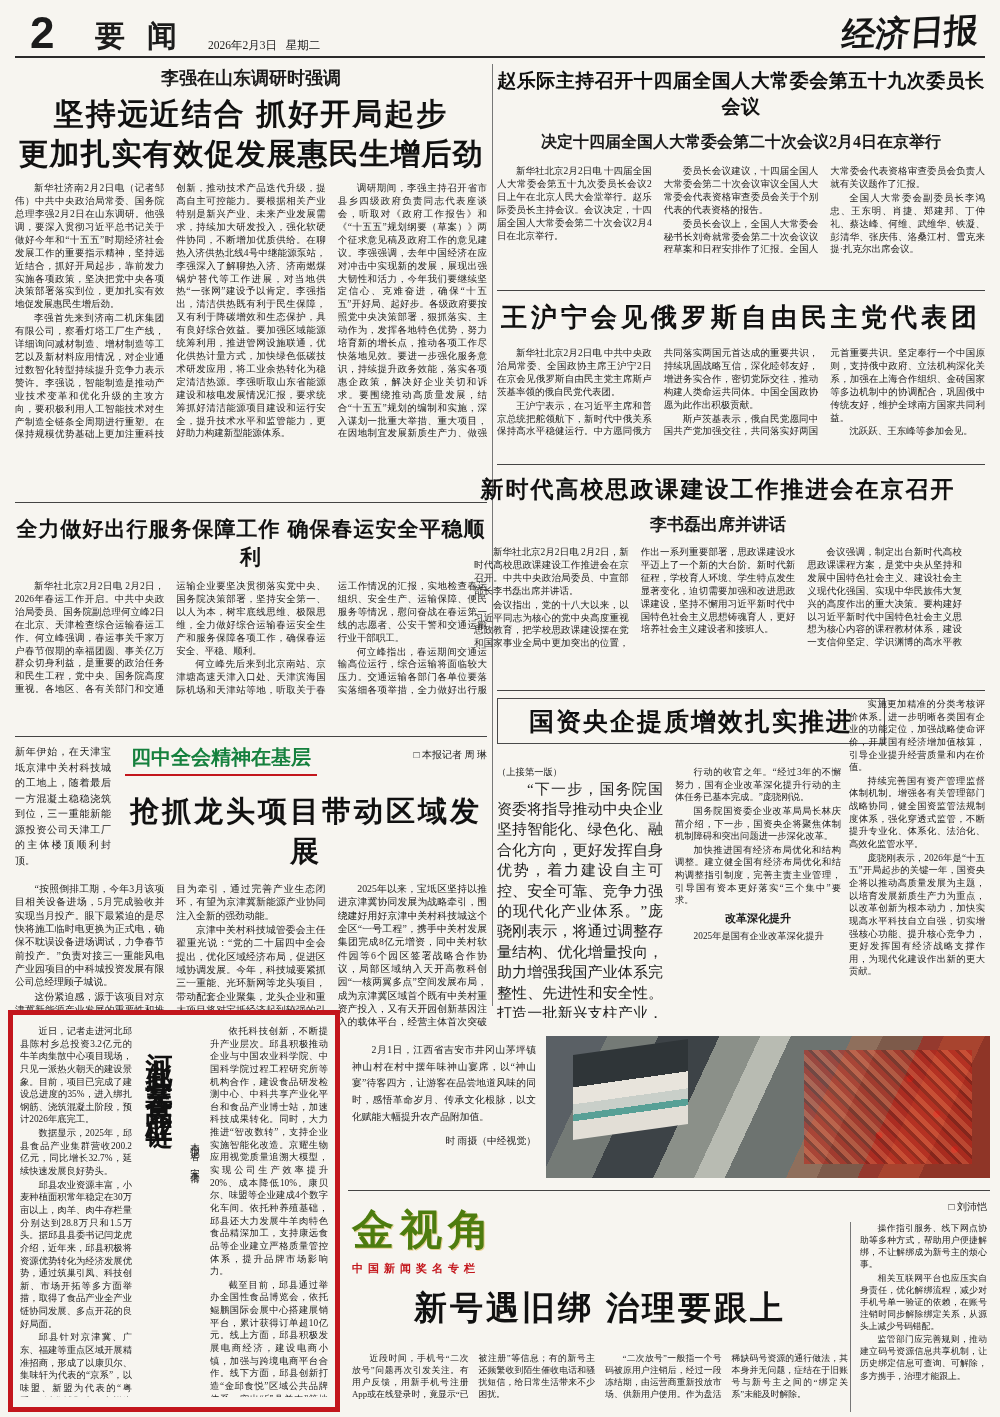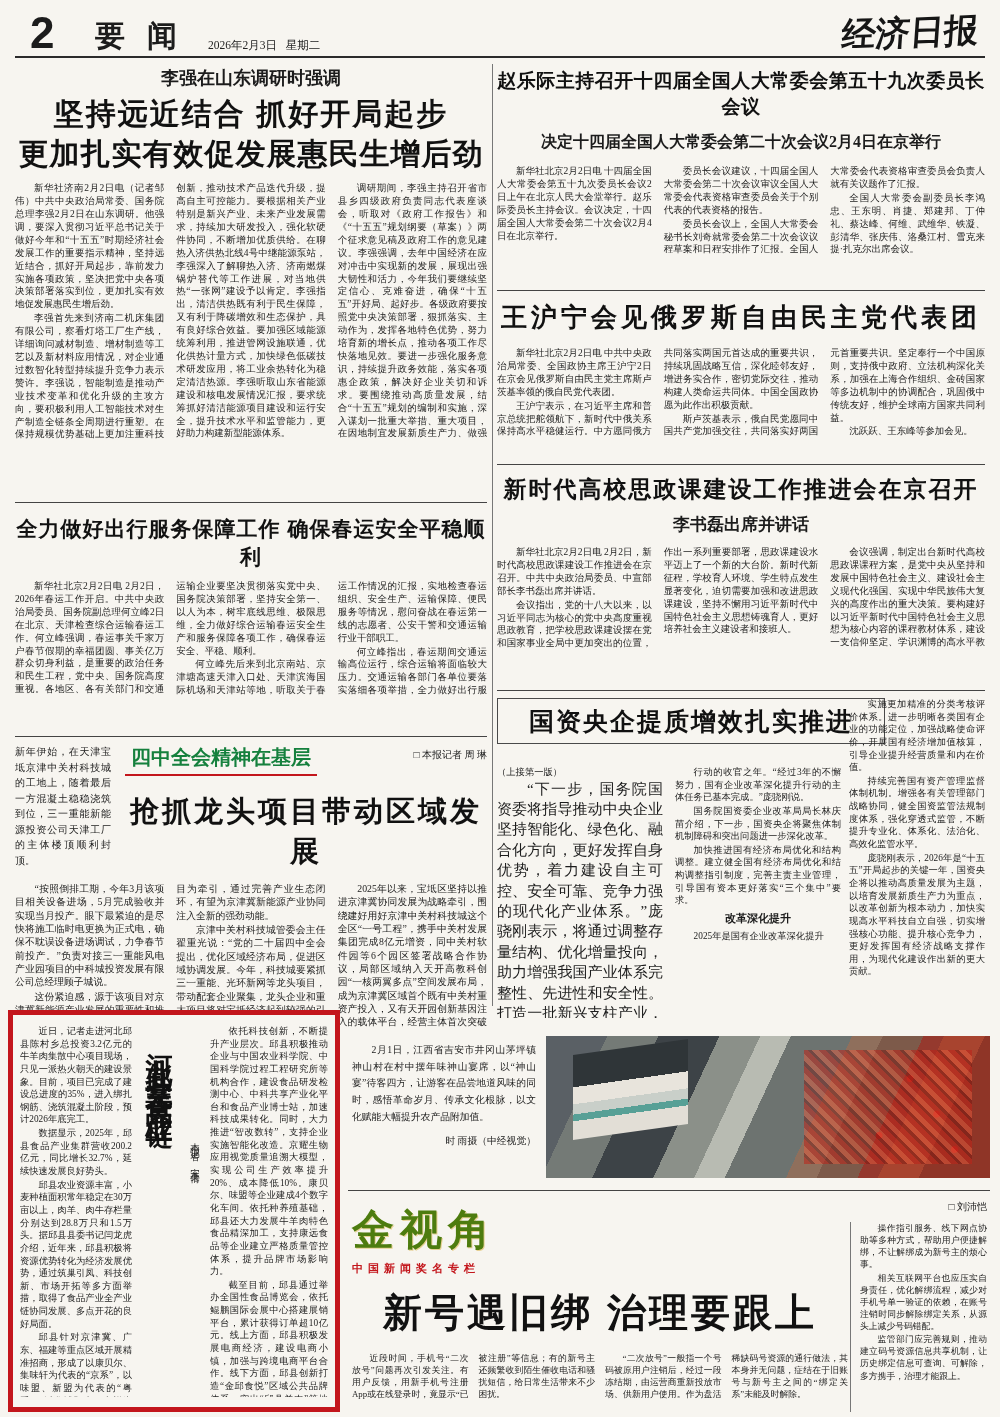--- a/index.html
+++ b/index.html
@@ -132,21 +132,21 @@
     <div class="body-cols bt justify para-block" style="columns:3;margin-top:12px;height:116px;">
         <p>新华社北京2月2日电 中共中央政治局常委、全国政协主席王沪宁2日在京会见俄罗斯自由民主党主席斯卢茨基率领的俄自民党代表团。</p>
         <p>王沪宁表示，在习近平主席和普京总统把舵领航下，新时代中俄关系保持高水平稳健运行。中方愿同俄方共同落实两国元首达成的重要共识，持续巩固战略互信，深化睦邻友好，增进务实合作，密切党际交往，推动构建人类命运共同体。中国全国政协愿为此作出积极贡献。</p>
         <p>斯卢茨基表示，俄自民党愿同中国共产党加强交往，共同落实好两国元首重要共识。坚定奉行一个中国原则，支持俄中政府、立法机构深化关系，加强在上海合作组织、金砖国家等多边机制中的协调配合，巩固俄中传统友好，维护全球南方国家共同利益。</p>
         <p>沈跃跃、王东峰等参加会见。</p>
       </div>
   </div>
 
   <div class="hrule thin" style="left:497px;top:464px;width:488px;"></div>
 
-  <div class="abs" style="left:497px;top:474px;width:488px;">
+  <div class="abs" style="left:474px;top:474px;width:488px;">
     <div class="headline" style="font-size:23px;letter-spacing:2px;">新时代高校思政课建设工作推进会在京召开</div>
     <div class="kicker" style="font-size:17px;margin-top:8px;">李书磊出席并讲话</div>
     <div class="body-cols bt justify para-block" style="columns:3;margin-top:10px;height:108px;">
         <p>新华社北京2月2日电 2月2日，新时代高校思政课建设工作推进会在京召开。中共中央政治局委员、中宣部部长李书磊出席并讲话。</p>
         <p>会议指出，党的十八大以来，以习近平同志为核心的党中央高度重视思政教育，把学校思政课建设摆在党和国家事业全局中更加突出的位置，作出一系列重要部署，思政课建设水平迈上了一个新的大台阶。新时代新征程，学校育人环境、学生特点发生显著变化，迫切需要加强和改进思政课建设，坚持不懈用习近平新时代中国特色社会主义思想铸魂育人，更好培养社会主义建设者和接班人。</p>
         <p>会议强调，制定出台新时代高校思政课课程方案，是党中央从坚持和发展中国特色社会主义、建设社会主义现代化强国、实现中华民族伟大复兴的高度作出的重大决策。要构建好以习近平新时代中国特色社会主义思想为核心内容的课程教材体系，建设一支信仰坚定、学识渊博的高水平教师队伍，增强思政课的吸引力感染力。要加强组织领导，扎实推动课程方案落地见效，不断提升思政课质量和水平。</p>
       </div>
   </div>
 
   <div class="hrule thin" style="left:497px;top:690px;width:488px;"></div>
@@ -201,21 +201,21 @@
   <div class="abs photo" style="left:546px;top:1036px;width:444px;height:142px;"></div>
 
   <div class="hrule thin" style="left:348px;top:1190px;width:642px;"></div>
 
   <div class="abs" style="left:352px;top:1202px;">
     <div class="gold-logo">金视角</div>
     <div class="gold-sub">中国新闻奖名专栏</div>
   </div>
   <div class="abs byline-small" style="left:855px;top:1200px;width:132px;text-align:right;">□ 刘沛恺</div>
 
-  <div class="abs headline" style="left:352px;top:1286px;width:496px;font-size:39px;letter-spacing:3px;">新号遇旧绑 治理要跟上</div>
+  <div class="abs headline" style="left:352px;top:1286px;width:496px;font-size:33px;letter-spacing:3px;">新号遇旧绑 治理要跟上</div>
 
   <div class="abs body-cols bt justify para-block" style="left:352px;top:1352px;width:496px;height:58px;columns:4;column-gap:10px;font-size:8.8px;line-height:1.38;">
       <p>近段时间，手机号“二次放号”问题再次引发关注。有用户反馈，用新手机号注册App或在线登录时，竟显示“已被注册”等信息；有的新号主还频繁收到陌生催收电话和骚扰短信，给日常生活带来不少困扰。</p>
       <p>“二次放号”一般指一个号码被原用户注销后，经过一段冻结期，由运营商重新投放市场、供新用户使用。作为盘活稀缺码号资源的通行做法，其本身并无问题，症结在于旧账号与新号主之间的“绑定关系”未能及时解除。</p>
     </div>
 
   <div class="vrule" style="left:850px;top:1222px;height:190px;"></div>
 
   <div class="abs bt justify para-block" style="left:860px;top:1222px;width:127px;height:190px;font-size:8.8px;line-height:1.38;overflow:hidden;">
       <p>操作指引服务、线下网点协助等多种方式，帮助用户便捷解绑，不让解绑成为新号主的烦心事。</p>

